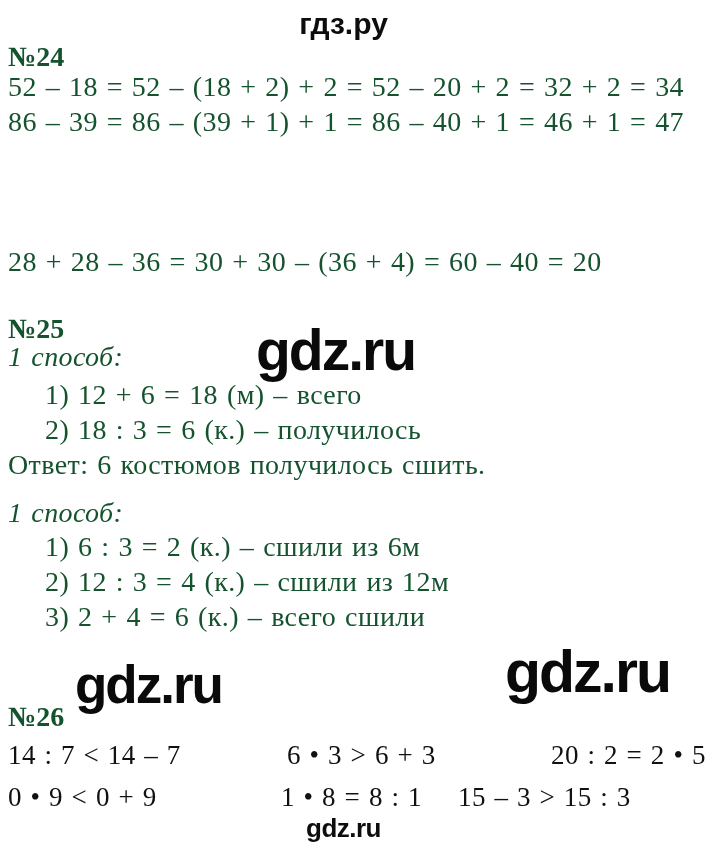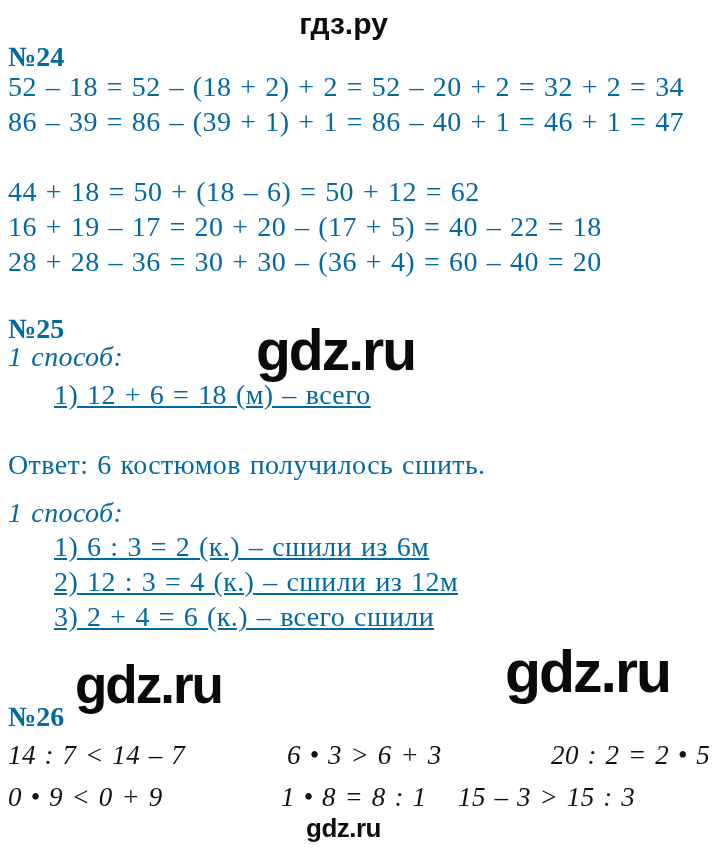--- a/index.html
+++ b/index.html
@@ -37,43 +37,41 @@
     letter-spacing: -0.5px;
   }
   .line {
     position: absolute;
     left: 8px;
     font-size: 28px;
     line-height: 34px;
     white-space: nowrap;
     letter-spacing: 0.4px;
     word-spacing: 1.5px;
-    color: #0369a1;
+    color: #14532d;
   }
   .head {
     font-weight: bold;
     font-size: 28px;
     letter-spacing: 0px;
   }
   .italic {
     font-style: italic;
     text-align: center;
   }
   .indent {
-    left: 54px;
-    text-decoration: underline;
+    left: 45px;
   }
   .cell {
     position: absolute;
     font-size: 27px;
     line-height: 34px;
     white-space: nowrap;
     letter-spacing: 0.4px;
     word-spacing: 1.5px;
-    font-style: italic;
   }
   .wm {
     position: absolute;
     font-family: "Liberation Sans", sans-serif;
     font-weight: bold;
     color: #0a0a0a;
     letter-spacing: -2px;
     line-height: 1;
     white-space: nowrap;
   }
@@ -81,30 +79,29 @@
 </head>
 <body>
 
 <div class="page">
 
   <div class="site-logo logo-top">гдз.ру</div>
 
   <div class="line head" style="top:40px">№24</div>
   <div class="line" style="top:70px">52 – 18 = 52 – (18 + 2) + 2 = 52 – 20 + 2 = 32 + 2 = 34</div>
   <div class="line" style="top:105px">86 – 39 = 86 – (39 + 1) + 1 = 86 – 40 + 1 = 46 + 1 = 47</div>
-  <div class="line" style="top:175px">44 + 18 = 50 + (18 – 6) = 50 + 12 = 62</div>
-  <div class="line" style="top:210px">16 + 19 – 17 = 20 + 20 – (17 + 5) = 40 – 22 = 18</div>
   <div class="line" style="top:245px">28 + 28 – 36 = 30 + 30 – (36 + 4) = 60 – 40 = 20</div>
 
   <div class="line head" style="top:312px">№25</div>
 
   <div class="wm" style="left:256px; top:322px; font-size:57px">gdz.ru</div>
 
   <div class="line italic" style="top:340px">1 способ:</div>
   <div class="line indent" style="top:378px">1) 12 + 6 = 18 (м) – всего</div>
+  <div class="line indent" style="top:413px">2) 18 : 3 = 6 (к.) – получилось</div>
   <div class="line" style="top:448px">Ответ: 6 костюмов получилось сшить.</div>
 
   <div class="line italic" style="top:496px">1 способ:</div>
   <div class="line indent" style="top:530px">1) 6 : 3 = 2 (к.) – сшили из 6м</div>
   <div class="line indent" style="top:565px">2) 12 : 3 = 4 (к.) – сшили из 12м</div>
   <div class="line indent" style="top:600px">3) 2 + 4 = 6 (к.) – всего сшили</div>
 
   <div class="wm" style="left:75px;  top:658px; font-size:53px">gdz.ru</div>
   <div class="wm" style="left:505px; top:643px; font-size:59px">gdz.ru</div>
 

